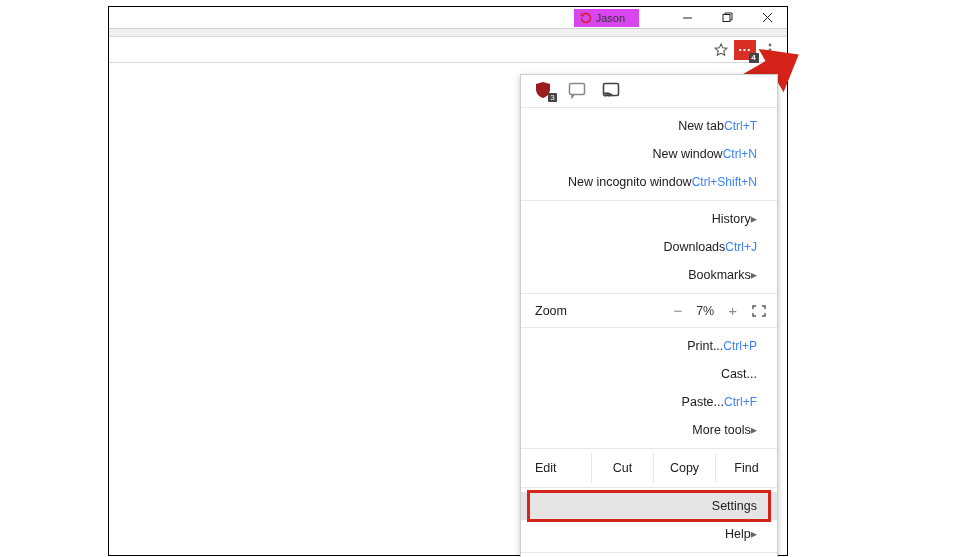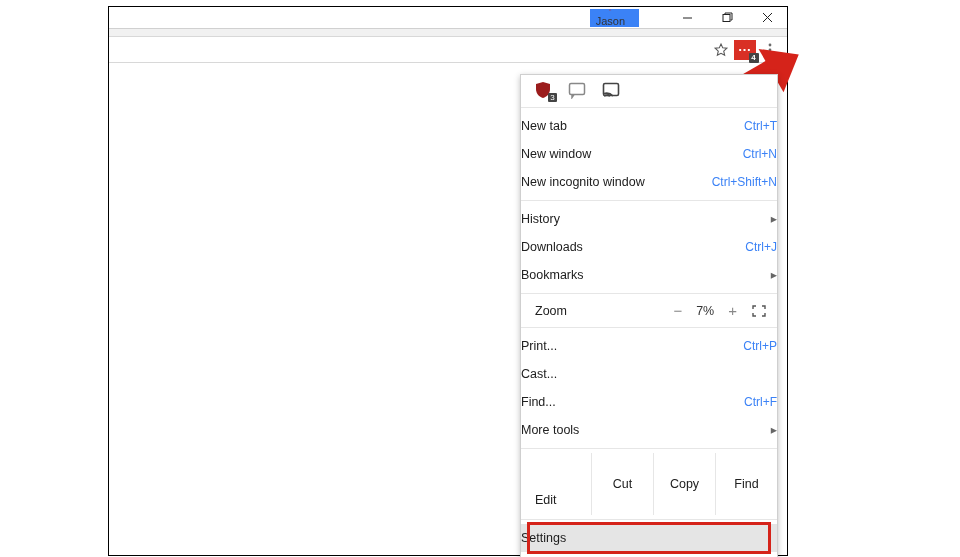--- a/index.html
+++ b/index.html
@@ -27,27 +27,26 @@
     border-bottom: 1px solid #d0d0d0;
     display: flex;
     align-items: stretch;
     justify-content: flex-end;
   }
   .profile-pill {
     align-self: center;
     height: 18px;
     margin-right: 28px;
     padding: 0 14px 0 6px;
-    background: #3b82f6;
+    background: #d946ef;
     display: flex;
     align-items: center;
     gap: 4px;
     font-size: 11px;
     color: #333;
-    flex-direction: column;
   }
   .profile-pill svg { width: 12px; height: 12px; }
   .winbtn {
     width: 40px;
     display: flex;
     align-items: center;
     justify-content: center;
     color: #222;
   }
   .winbtn svg { width: 11px; height: 11px; }
@@ -162,23 +161,23 @@
   .ico-shield { color: #9b1c1c; }
   .micro-badge {
     position:absolute; bottom:-3px; right:-4px;
     background:#444; color:#fff; font-size:8px;
     min-width:9px; height:9px; line-height:9px; text-align:center;
     border-radius:1px;
   }
   .sep { height: 1px; background: #e6e6e6; margin: 4px 0; }
   .mi {
     display: flex;
-    justify-content: space-between;
-    align-items: center;
-    padding: 6px 0;
+    justify-content: flex-end;
+    align-items: center;
+    padding: 6px 20px;
     line-height: 16px;
     cursor: default;
   }
   .mi .sc { color: #3b82f6; font-size: 12px; }
   .mi .chev { color: #666; }
   .zoom-row {
     display: flex;
     align-items: center;
     padding: 4px 10px 4px 14px;
   }
@@ -191,21 +190,21 @@
     gap: 14px;
     color: #333;
   }
   .zoom-ctrl .zs { color:#888; font-size:15px; cursor:default; }
   .zoom-ctrl .fs { width:16px; height:14px; color:#555; }
   .edit-row {
     display:flex;
     align-items:stretch;
     padding:0;
   }
-  .edit-row .lbl { flex:0 0 70px; padding:8px 0 8px 14px;margin-top:32px; }
+  .edit-row .lbl { flex:0 0 70px; padding:8px 0 8px 14px; }
   .edit-row .cell {
     flex:1;
     border-left: 1px solid #e6e6e6;
     display:flex; align-items:center; justify-content:center;
     padding:8px 4px;
     font-size:12.5px;
   }
   .highlight {
     position: relative;
     background: #e5e5e5;
@@ -347,21 +346,21 @@
     <div class="sep"></div>
 
     <div class="mi">
       <span>Print...</span>
       <span class="sc">Ctrl+P</span>
     </div>
     <div class="mi">
       <span>Cast...</span>
     </div>
     <div class="mi">
-      <span>Find...</span>
+      <span>Paste...</span>
       <span class="sc">Ctrl+F</span>
     </div>
     <div class="mi">
       <span>More tools</span>
       <span class="chev">▸</span>
     </div>
 
     <div class="sep"></div>
 
     <div class="edit-row">

